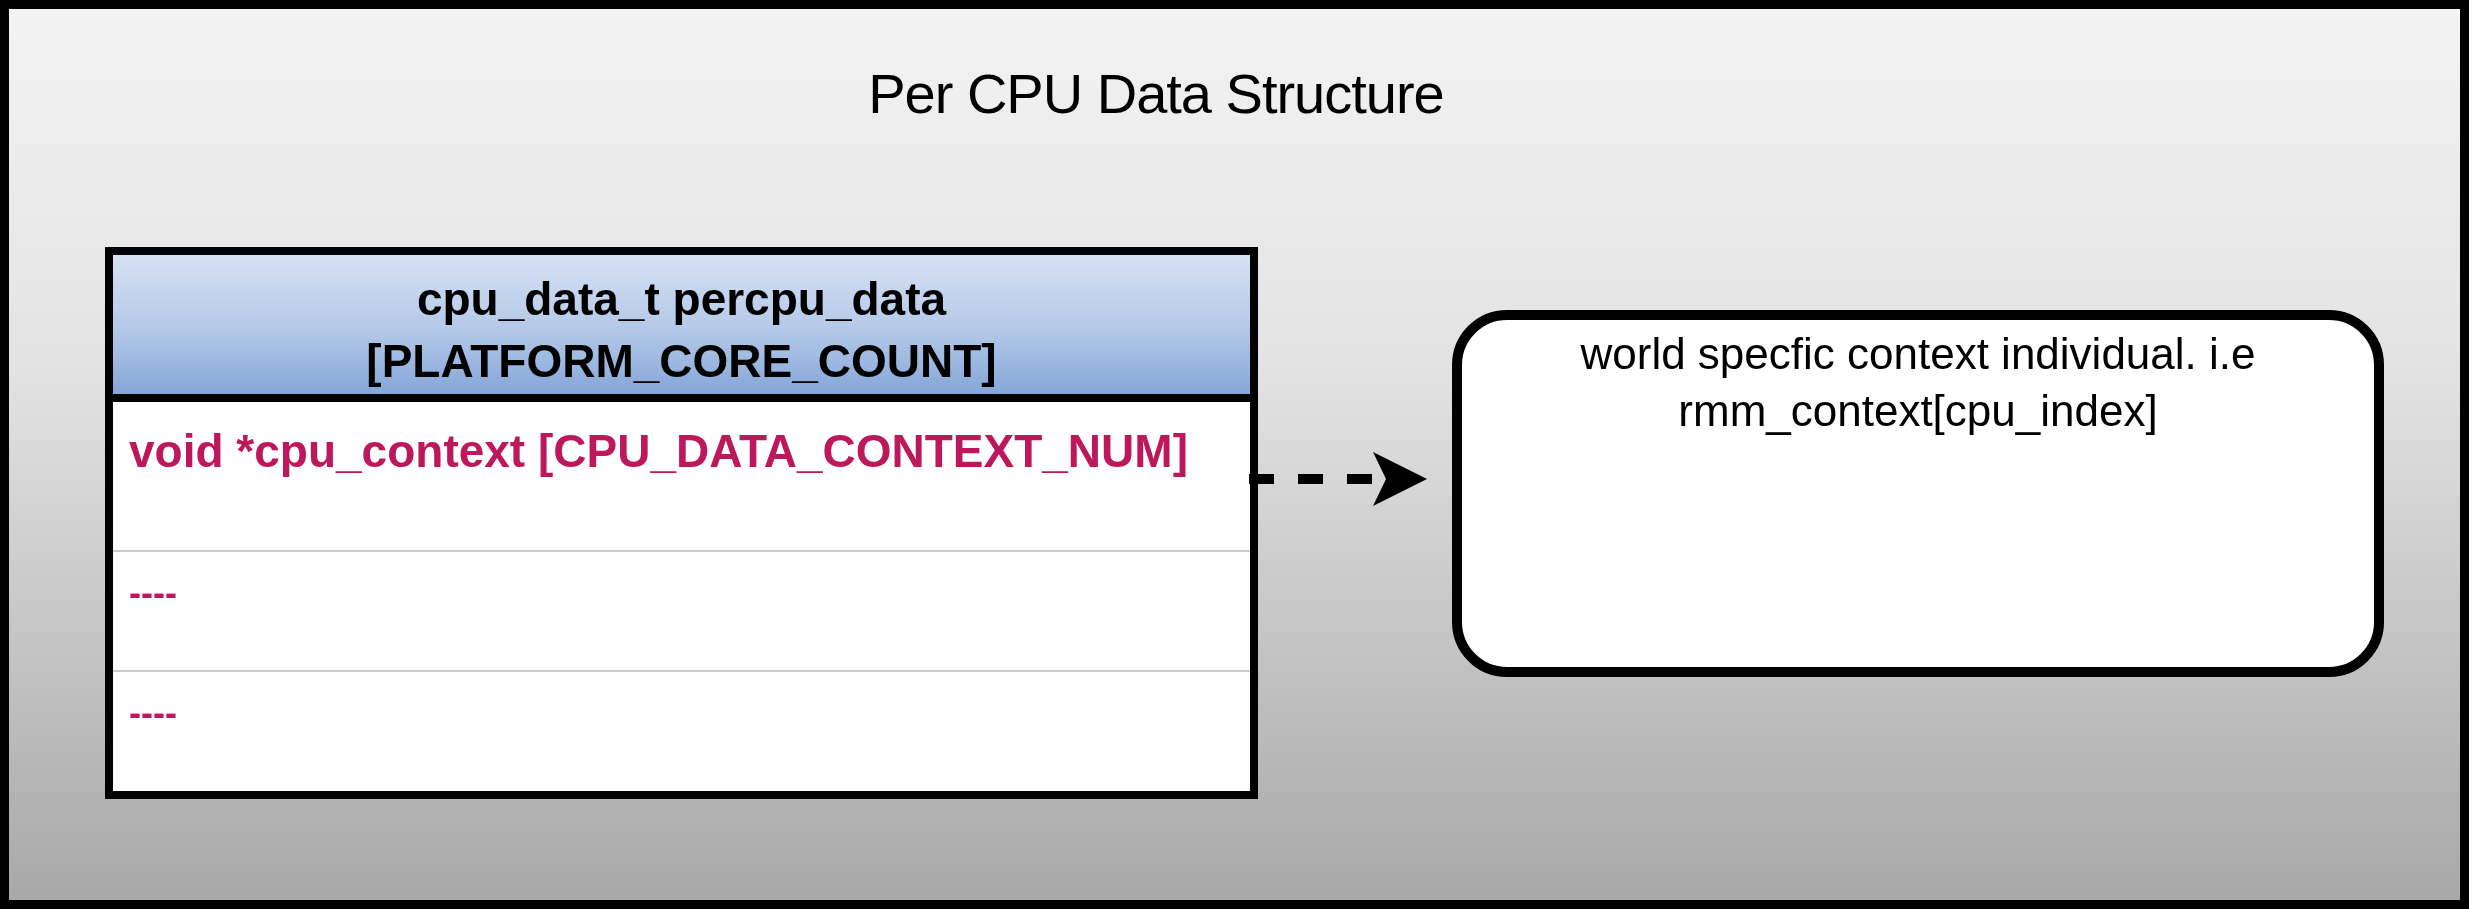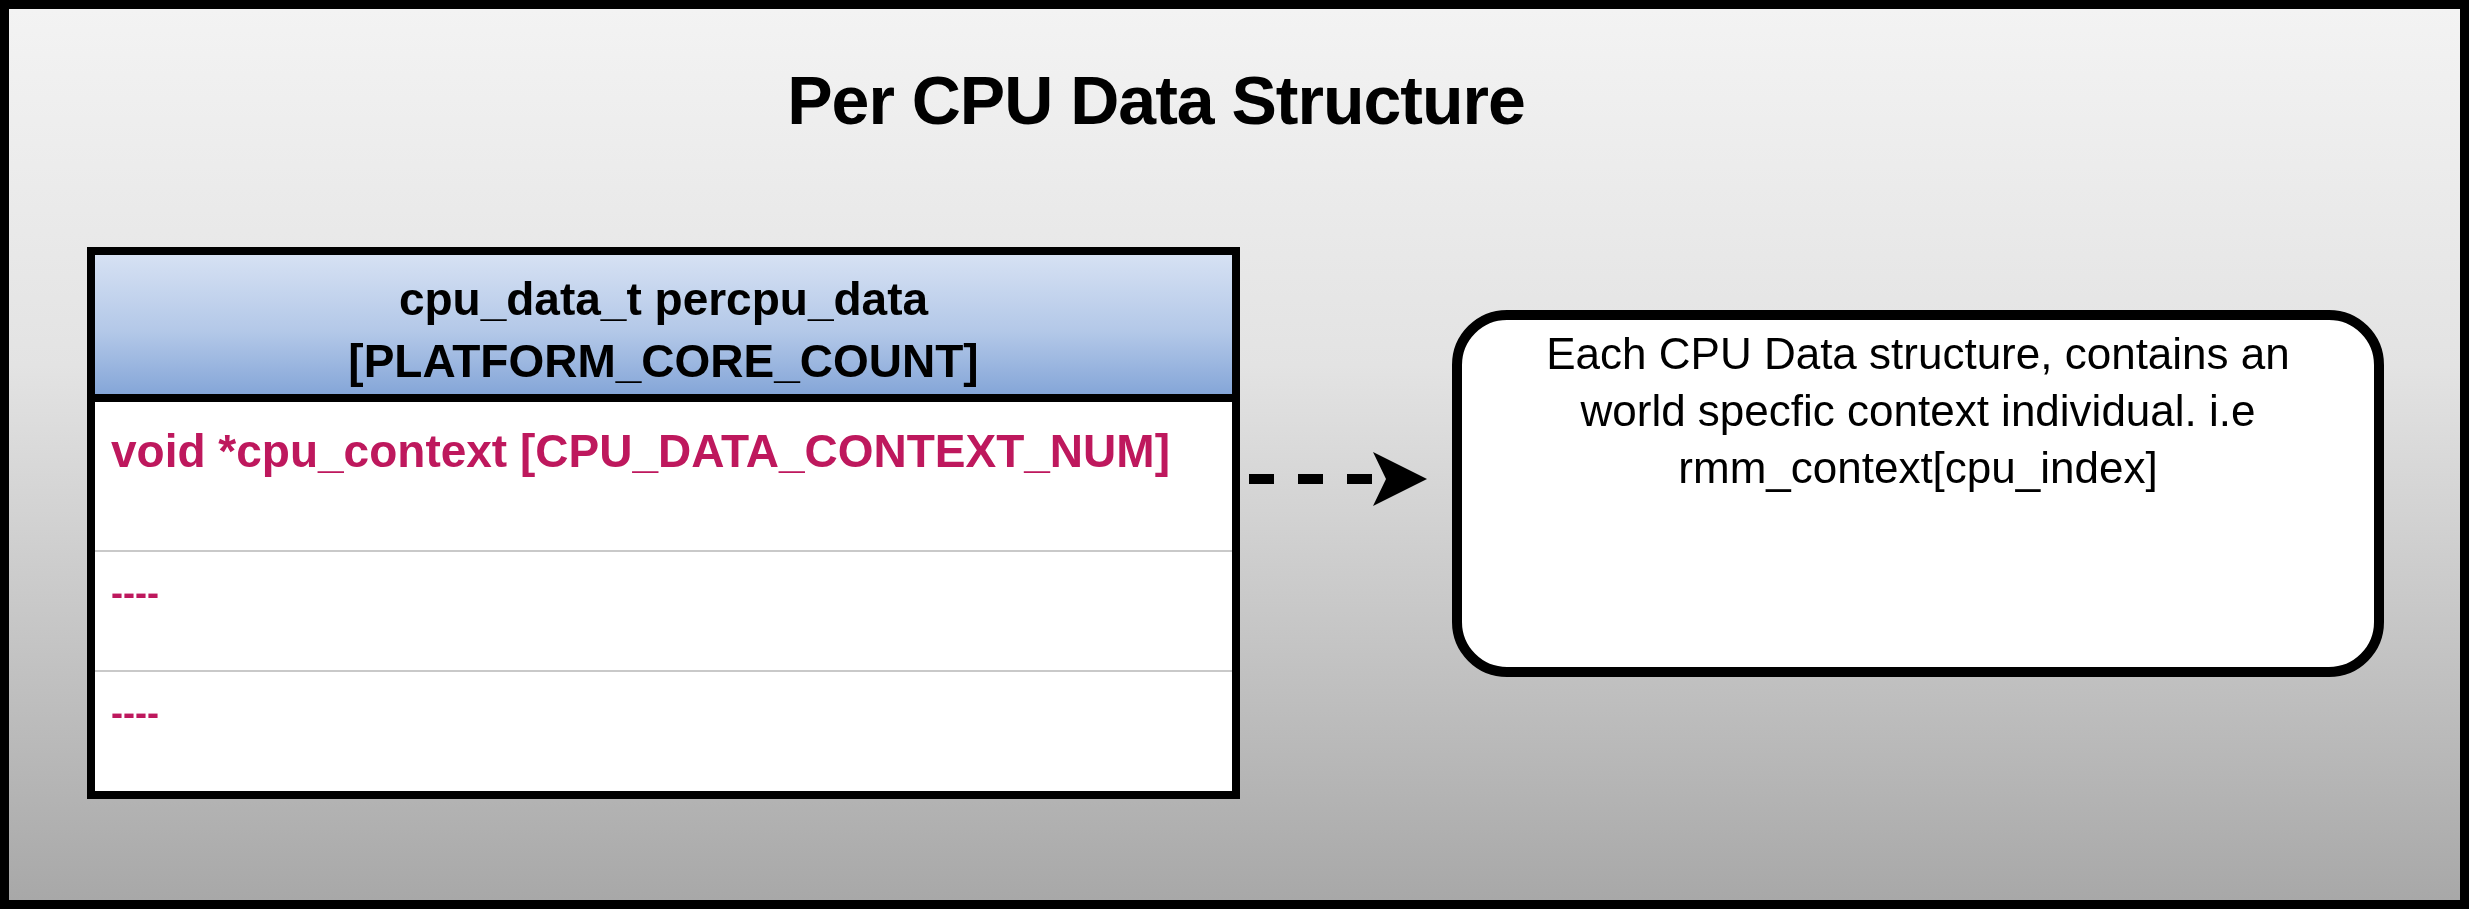--- a/index.html
+++ b/index.html
@@ -12,30 +12,30 @@
     width: 2469px; height: 909px;
     background: linear-gradient(180deg, #f3f3f3 0%, #e3e3e3 40%, #a8a8a8 100%);
     border: 9px solid #000000;
   }
 
   .page-title {
     position: absolute;
     left: 0; top: 52px;
     width: 2294px;
     text-align: center;
-    font-size: 68px;
-    font-weight: bold;
+    font-size: 56px;
+    font-weight: normal;
     color: #000000;
     letter-spacing: -1px;
   }
 
   
   .struct-table {
     position: absolute;
-    left: 78px; top: 238px;
+    left: 96px; top: 238px;
     width: 1153px; height: 552px;
     border: 8px solid #000000;
     background: #ffffff;
     display: flex;
     flex-direction: column;
   }
   .struct-header {
     height: 147px;
     flex: 0 0 147px;
     background: linear-gradient(180deg, #d6e1f3 0%, #b3c8e8 55%, #85a6d8 100%);
@@ -103,18 +103,17 @@
     <div class="struct-row row-dash with-divider">----</div>
     <div class="struct-row row-dash">----</div>
   </div>
 
   <svg class="arrow-svg" viewBox="0 0 190 70" xmlns="http://www.w3.org/2000/svg">
     <line x1="0" y1="35" x2="130" y2="35" stroke="#000000" stroke-width="10" stroke-dasharray="25 24"></line>
     <polygon points="178,35 124,8 137,35 124,62" fill="#000000"></polygon>
   </svg>
 
   <div class="callout">
-    <div>Each CPU Data structure, contains an</div>
     <div>world specfic context individual. i.e</div>
     <div>rmm_context[cpu_index]</div>
   </div>
 
 </div>
 
 </body></html>

